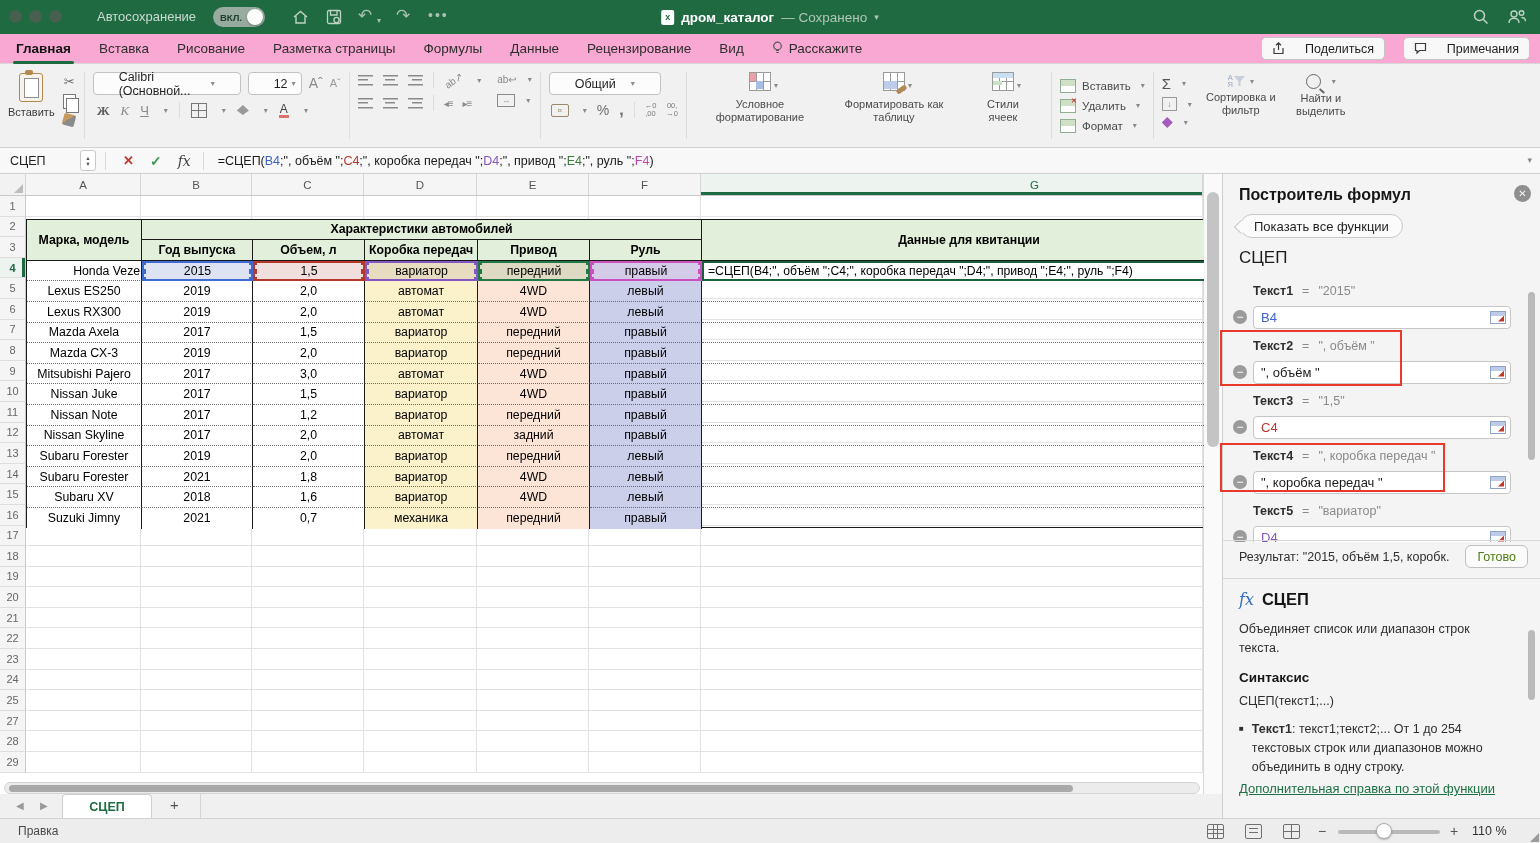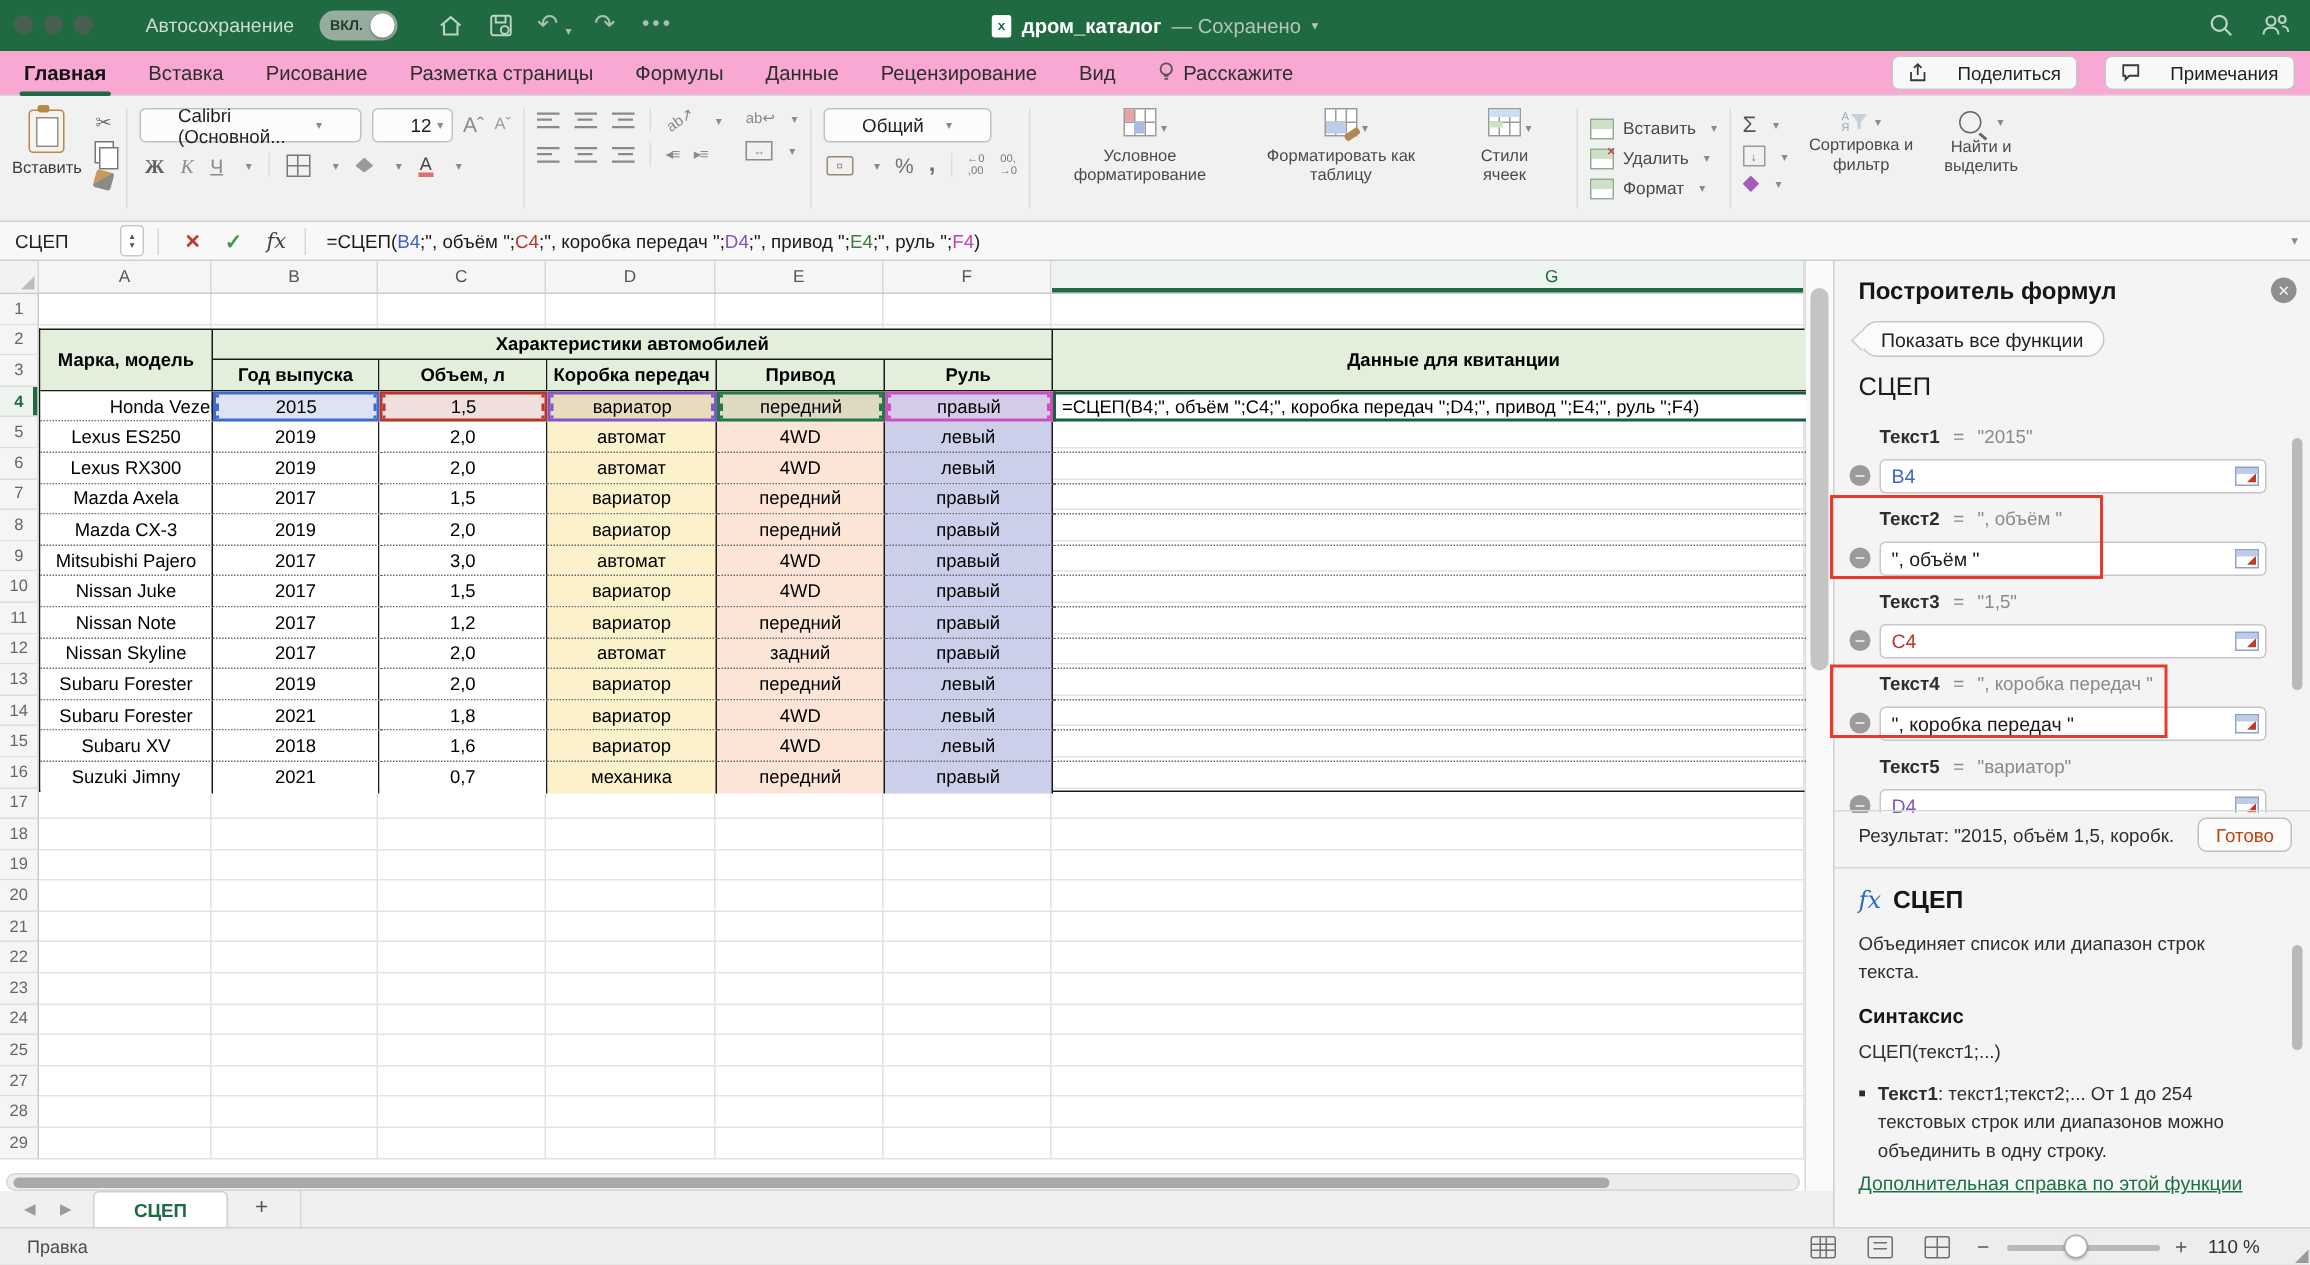--- a/index.html
+++ b/index.html
@@ -189,21 +189,21 @@
   .arglab{margin-top:9px;height:16px;display:flex;align-items:center;gap:9px;font-size:12.5px;padding-left:20px;}
   .arglab .an{font-weight:600;color:#2e2e2e;} .arglab .ae{color:#8a8a8a;} .arglab .av{color:#8a8a8a;}
   .argrow{margin-top:6px;height:24px;display:flex;align-items:center;gap:6px;}
   .minus{width:14px;height:14px;border-radius:50%;background:#9B9B9B;color:#fff;font-size:12px;line-height:12px;display:flex;align-items:center;justify-content:center;cursor:pointer;flex:none;}
   .afield{flex:1;height:23px;border:1px solid #C6C6C6;border-radius:4px;background:#fff;position:relative;display:flex;align-items:center;padding-left:7px;font-size:13px;box-sizing:border-box;cursor:text;}
   .rgico{position:absolute;right:4px;top:4px;width:16px;height:13px;border:1px solid #8FA3C8;background:linear-gradient(#BDCBE8,#BDCBE8) 0 0/100% 4px no-repeat,#fff;box-sizing:border-box;}
   .rgico::after{content:"";position:absolute;right:1px;bottom:1px;width:6px;height:6px;background:#C0392B;clip-path:polygon(100% 0,100% 100%,0 100%);}
   .pdiv{position:absolute;left:0;width:318px;height:1px;background:#D8D8D8;}
   .presult{position:absolute;left:16px;top:376px;width:210px;font-size:12.5px;color:#2e2e2e;white-space:nowrap;overflow:hidden;}
   .donebtn{position:absolute;right:12px;top:371px;height:23px;border:1px solid #BFBFBF;border-radius:6px;background:#FBFBFB;
-           display:flex;align-items:center;padding:0 11px;font-size:12.5px;color:#c2410c;cursor:pointer;box-sizing:border-box;}
+           display:flex;align-items:center;padding:0 11px;font-size:12.5px;color:#4d7c0f;cursor:pointer;box-sizing:border-box;}
   .fxhead{position:absolute;left:16px;top:416px;display:flex;align-items:baseline;gap:8px;}
   .fxhead .fxi{font-family:"DejaVu Serif",serif;font-style:italic;font-size:16px;color:#2F6BBF;}
   .fxhead .fxn{font-size:16.5px;font-weight:700;color:#161616;}
   .pdesc{position:absolute;left:16px;top:446px;width:255px;font-size:12.5px;color:#2e2e2e;line-height:1.55;}
   .psynh{position:absolute;left:16px;top:496px;font-size:13.5px;font-weight:700;color:#161616;}
   .psyn{position:absolute;left:16px;top:520px;font-size:12.5px;color:#2e2e2e;}
   .pbullet{position:absolute;left:16px;top:546px;width:262px;display:flex;gap:8px;font-size:12.5px;color:#2e2e2e;line-height:1.5;}
   .pbullet .bmark{font-size:8px;line-height:18px;}
   .plink{position:absolute;left:16px;top:607px;font-size:13px;color:#1E7145;text-decoration:underline;cursor:pointer;}
   .pthumb{position:absolute;right:5px;width:7px;background:#B9B9B9;border-radius:4px;}

